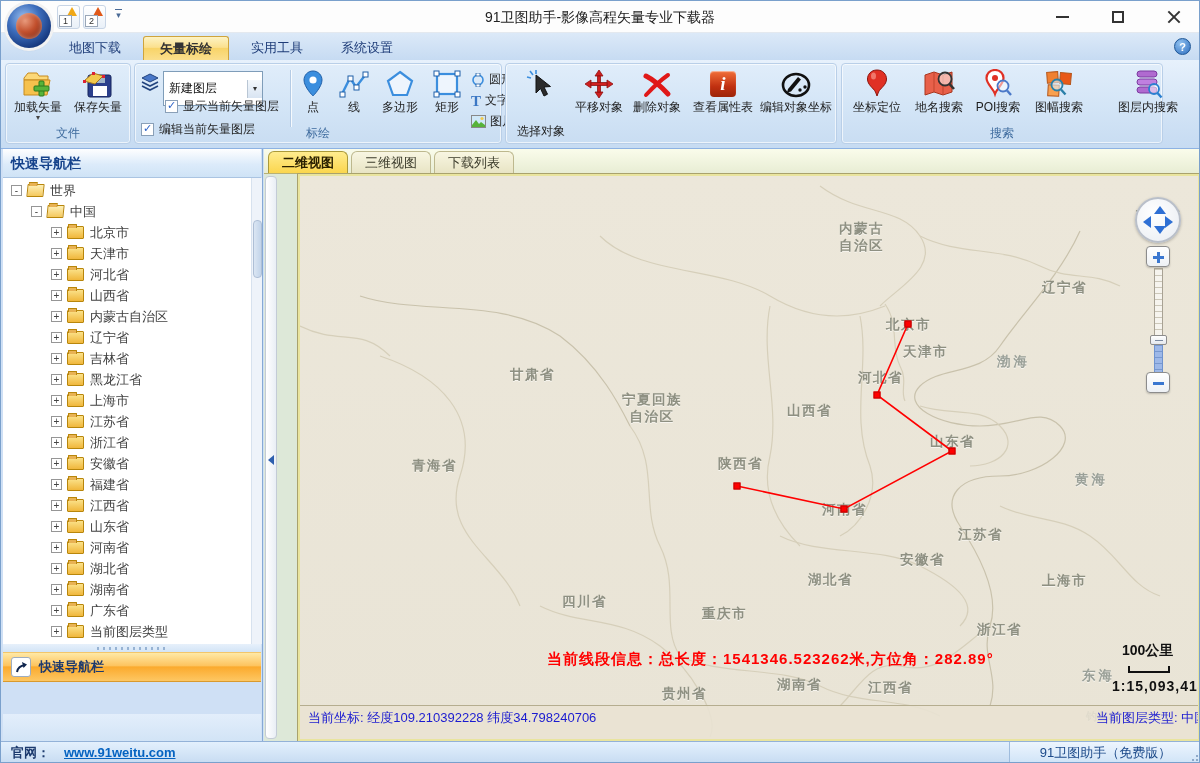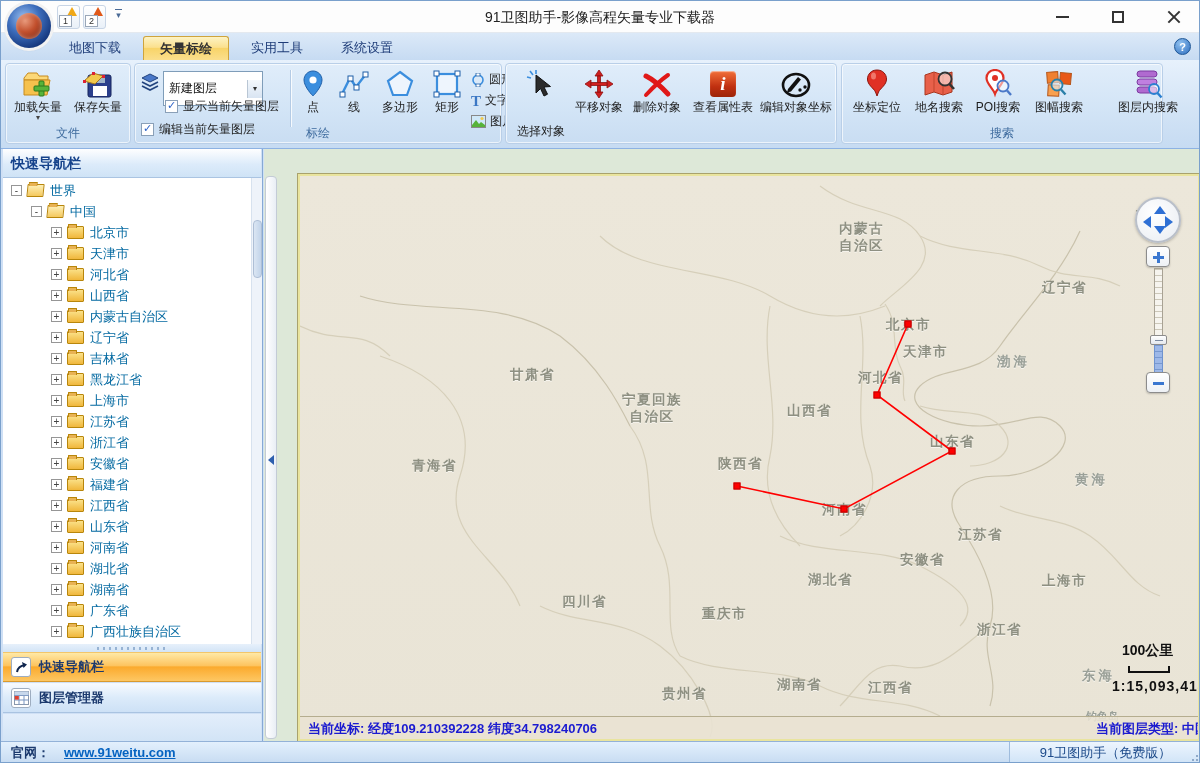--- a/index.html
+++ b/index.html
@@ -73,21 +73,21 @@
                 border-bottom:1px solid #aac4e2;font-size:14px;font-weight:bold;color:#15428b;line-height:29px;padding-left:8px;}
   .tree-wrap{position:absolute;left:2px;top:29px;right:1px;height:466px;background:#fff;overflow:hidden;}
   .tree{position:absolute;left:0;top:2px;right:12px;}
   .trow{display:flex;align-items:center;height:21px;cursor:default;}
   .trow.lvl0{padding-left:8px;} .trow.lvl1{padding-left:28px;} .trow.lvl2{padding-left:48px;}
   .exp{width:11px;height:11px;border:1px solid #969696;background:#fff;font-size:10px;line-height:9px;text-align:center;color:#444;margin-right:5px;flex:0 0 auto;}
   .folder{width:17px;height:13px;position:relative;margin-right:6px;flex:0 0 auto;border:1px solid #b8860b;border-radius:1px;
           background:linear-gradient(#fbe28a,#f0b73c);}
   .folder::before{content:"";position:absolute;left:0;top:-3px;width:7px;height:3px;background:#e8b254;border:1px solid #b8860b;border-bottom:none;border-radius:1px 1px 0 0;}
   .open .folder{background:linear-gradient(#fdf0b8,#f5c95e);transform:skewX(-6deg);}
-  .tlabel{font-size:13px;color:#0369a1;white-space:nowrap;}
+  .tlabel{font-size:13px;color:#404040;white-space:nowrap;}
   .tree-scroll{position:absolute;right:0;top:29px;width:11px;height:466px;background:#eef3fa;border-left:1px solid #d7e2ef;}
   .tree-thumb{position:absolute;left:1px;top:42px;width:9px;height:58px;background:linear-gradient(90deg,#dbe6f3,#c2d4ea);border:1px solid #aebfd6;border-radius:4px;}
   .splitter{position:absolute;left:2px;right:1px;top:495px;height:8px;background:linear-gradient(#e7f0fb,#d3e4f6);display:flex;align-items:center;justify-content:center;}
   .splitter .dots{width:70px;height:3px;background:repeating-linear-gradient(90deg,#97b3d4 0 2px,transparent 2px 6px);}
   .side-btn{position:absolute;left:2px;right:1px;height:30px;display:flex;align-items:center;gap:8px;padding-left:8px;cursor:default;
             border-top:1px solid #f4f8fd;border-bottom:1px solid #a9c3e1;background:linear-gradient(#f6faff,#dcebfa 48%,#cde1f6);}
   .side-btn .sb-label{font-size:13px;font-weight:bold;color:#1c3a6e;}
   .side-btn.active{background:linear-gradient(#ffe9a6,#fdc45f 45%,#fbaa2d 50%,#fdc763);border-top:1px solid #f3c66a;border-bottom:1px solid #d99a2e;}
   .sb-ico{width:20px;height:20px;background:#fff;border:1px solid #9eadc0;border-radius:3px;display:flex;align-items:center;justify-content:center;}
   .panel-filler{position:absolute;left:2px;right:1px;top:565px;bottom:0;background:linear-gradient(#e3eefb,#d2e4f6);}
@@ -105,21 +105,21 @@
   .borders{position:absolute;left:0;top:0;}
   .mlabel{position:absolute;font-size:13.5px;font-weight:bold;color:#8e9082;letter-spacing:1.5px;white-space:pre;text-align:center;line-height:17px;text-shadow:0 1px 0 rgba(255,255,255,.6);}
   .mlabel.sea{color:#9aa098;letter-spacing:3px;}
   .mlabel.tiny{font-size:11px;letter-spacing:0;}
   .route{position:absolute;left:0;top:0;}
   .vertex{position:absolute;width:7px;height:7px;background:#ff0000;border:1px solid #c00000;transform:translate(-50%,-50%);}
   .line-info{position:absolute;left:247px;top:474px;font-size:15px;font-weight:bold;color:#ff0000;letter-spacing:1px;white-space:nowrap;}
   .scale-label{position:absolute;left:822px;top:466px;font-size:14px;font-weight:bold;color:#111;}
   .scale-bar{position:absolute;left:828px;top:490px;width:42px;height:7px;border-left:2px solid #111;border-right:2px solid #111;border-bottom:2px solid #111;}
   .scale-ratio{position:absolute;left:812px;top:502px;font-size:14px;font-weight:bold;color:#111;letter-spacing:1px;}
-  .map-status{position:absolute;left:0;right:0;bottom:0;height:23px;background:rgba(233,227,211,.88);border-top:1px solid #b5ad8f;font-size:13px;font-weight:bold;color:#1b1bd0;overflow:hidden;white-space:nowrap;}
+  .map-status{position:absolute;left:0;right:0;bottom:0;height:34px;background:rgba(233,227,211,.88);border-top:1px solid #b5ad8f;font-size:13px;font-weight:normal;color:#1b1bd0;overflow:hidden;white-space:nowrap;}
   .st-coord{position:absolute;left:8px;top:3px;}
   .st-level{position:absolute;left:636px;top:3px;}
   .st-layer{position:absolute;left:796px;top:3px;}
   
   .pan-ctl{position:absolute;left:835px;top:21px;width:46px;height:46px;border-radius:50%;background:radial-gradient(circle at 40% 35%,#ffffff,#e8ecf2);border:2px solid #b9bfc9;box-shadow:0 1px 3px rgba(0,0,0,.25);}
   .pc{position:absolute;width:0;height:0;}
   .pc-up{left:17px;top:7px;border-left:6px solid transparent;border-right:6px solid transparent;border-bottom:8px solid #2e6fd4;}
   .pc-down{left:17px;bottom:7px;border-left:6px solid transparent;border-right:6px solid transparent;border-top:8px solid #2e6fd4;}
   .pc-left{left:6px;top:17px;border-top:6px solid transparent;border-bottom:6px solid transparent;border-right:8px solid #2e6fd4;}
   .pc-right{right:6px;top:17px;border-top:6px solid transparent;border-bottom:6px solid transparent;border-left:8px solid #2e6fd4;}
@@ -551,21 +551,21 @@
 
             <div class="trow lvl2">
               <span class="exp">+</span>
               <span class="folder"></span>
               <span class="tlabel">广东省</span>
             </div>
 
             <div class="trow lvl2">
               <span class="exp">+</span>
               <span class="folder"></span>
-              <span class="tlabel">广西壮族自治区</span>
+              <span class="tlabel">当前图层类型</span>
             </div>
 
             <div class="trow lvl2">
 
               <span class="tlabel">海南省</span>
             </div>
           </div>
       </div>
       <div class="tree-scroll">
         <div class="tree-thumb"></div>
@@ -575,35 +575,32 @@
         </div>
       <div class="side-btn active" style="top:503px;">
         <span class="sb-ico">
           <svg width="13" height="13" viewBox="0 0 13 13">
               <path d="M2 11 Q3 5 10 4" fill="none" stroke="#10264e" stroke-width="2"></path>
               <polygon points="7,1 12,3.5 8.5,7" fill="#10264e"></polygon>
             </svg>
         </span>
         <span class="sb-label">快速导航栏</span>
       </div>
-      <div class="side-btn" style="top:534px;">
-        <span class="sb-ico">
-          <svg width="15" height="14" viewBox="0 0 15 14">
-              <rect x="0.5" y="0.5" width="14" height="13" fill="#fff" stroke="#8a98ac"></rect>
-              <path d="M0 4.5 h15 M0 9 h15 M5 0 v14 M10 0 v14" stroke="#7a96c0" fill="none"></path>
-              <rect x="0.8" y="5" width="4" height="3.6" fill="#e04030"></rect>
-              <rect x="0.5" y="0.5" width="14" height="3.6" fill="#c8d8ec"></rect>
-            </svg>
-        </span>
-        <span class="sb-label">图层管理器</span>
-      </div>
       <div class="panel-filler"></div>
     </div>
 
     <div class="map-wrap">
+      <div class="map-tabs">
+
+          <div class="mtab active">二维视图</div>
+
+          <div class="mtab">三维视图</div>
+
+          <div class="mtab">下载列表</div>
+        </div>
       <div class="collapse-strip">
         <div class="collapse-arrow"></div>
       </div>
 
       <div class="map-canvas">
 
         <svg class="borders" width="919" height="561" viewBox="0 0 919 561">
           <g fill="none" stroke="#d6cfba" stroke-width="1.2">
             <path d="M520,10 C560,40 600,30 620,60 C640,90 600,110 580,130"></path>
             <path d="M300,60 C340,100 420,90 470,120 C520,150 560,140 585,130"></path>
@@ -693,20 +690,21 @@
 
             <div class="vertex" style="left: 577px; top: 219px;"></div>
 
             <div class="vertex" style="left: 652px; top: 275px;"></div>
 
             <div class="vertex" style="left: 544px; top: 333px;"></div>
 
             <div class="vertex" style="left: 437px; top: 310px;"></div>
           </div>
 
+        <div class="line-info">当前线段信息：总长度：1541346.523262米,方位角：282.89°</div>
 
         <div class="scale-label">100公里</div>
         <div class="scale-bar"></div>
         <div class="scale-ratio">1:15,093,414</div>
 
         <div class="pan-ctl">
           <div class="pc pc-up"></div>
           <div class="pc pc-down"></div>
           <div class="pc pc-left"></div>
           <div class="pc pc-right"></div>

